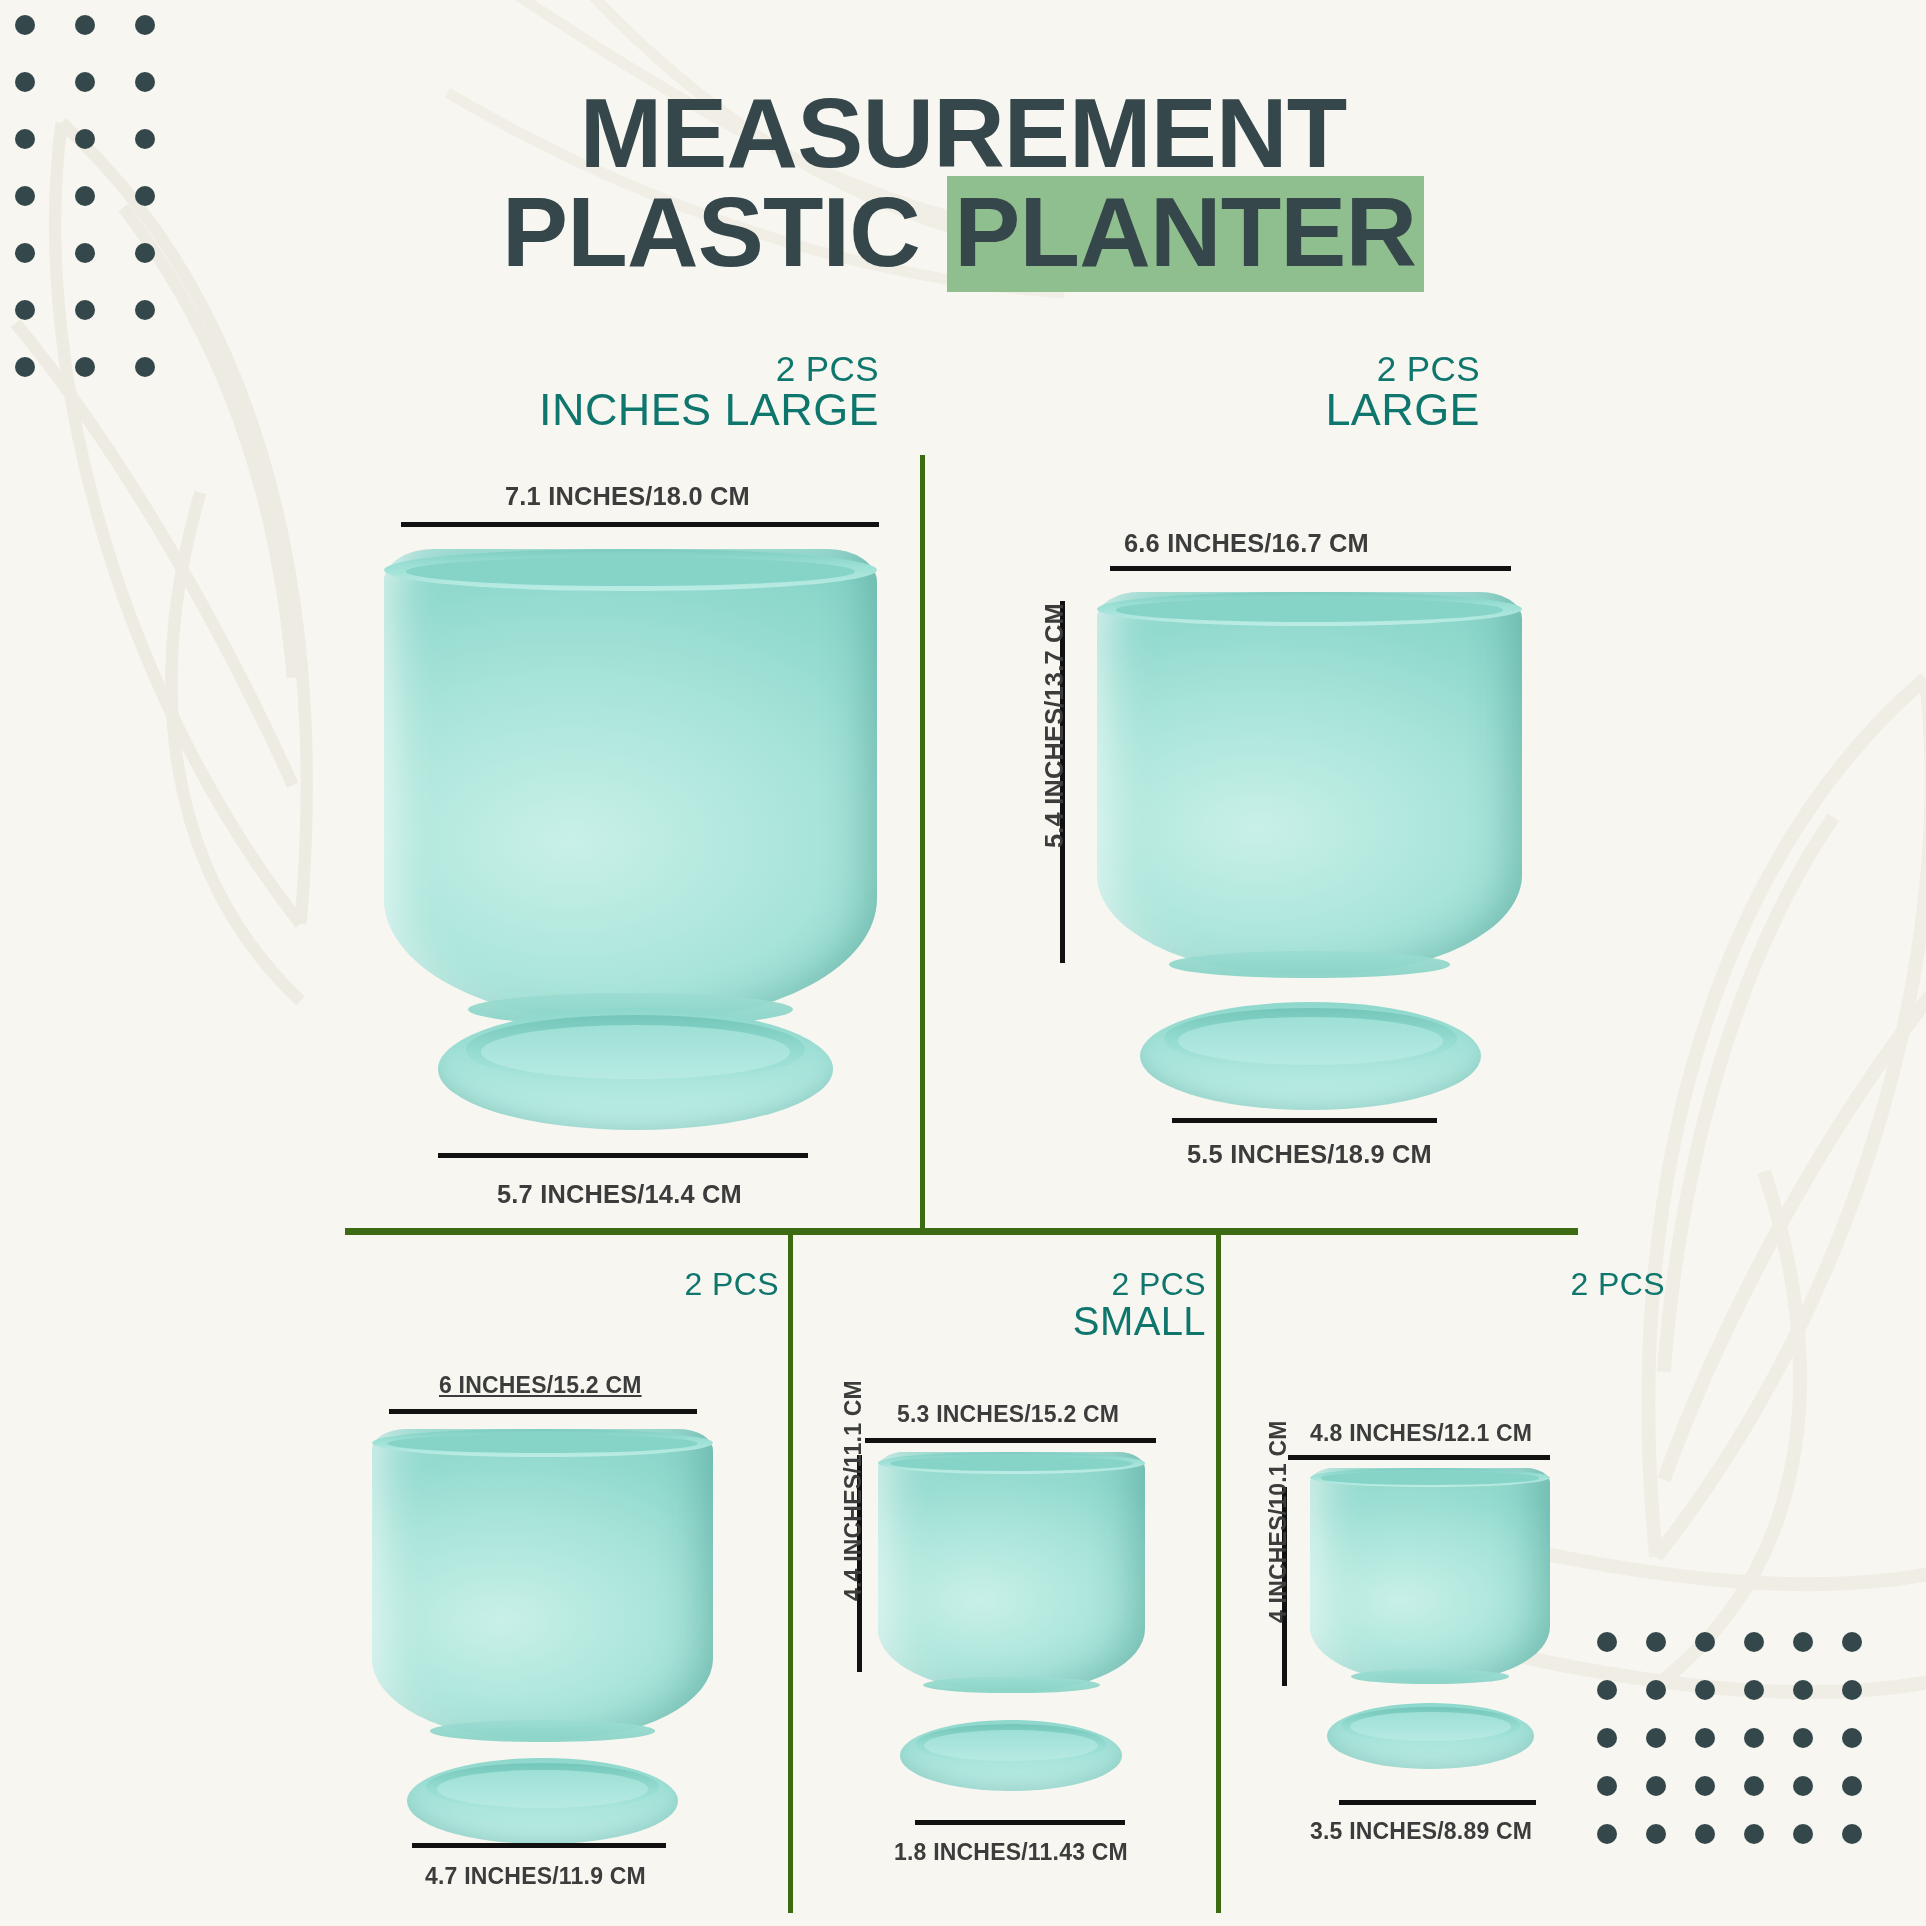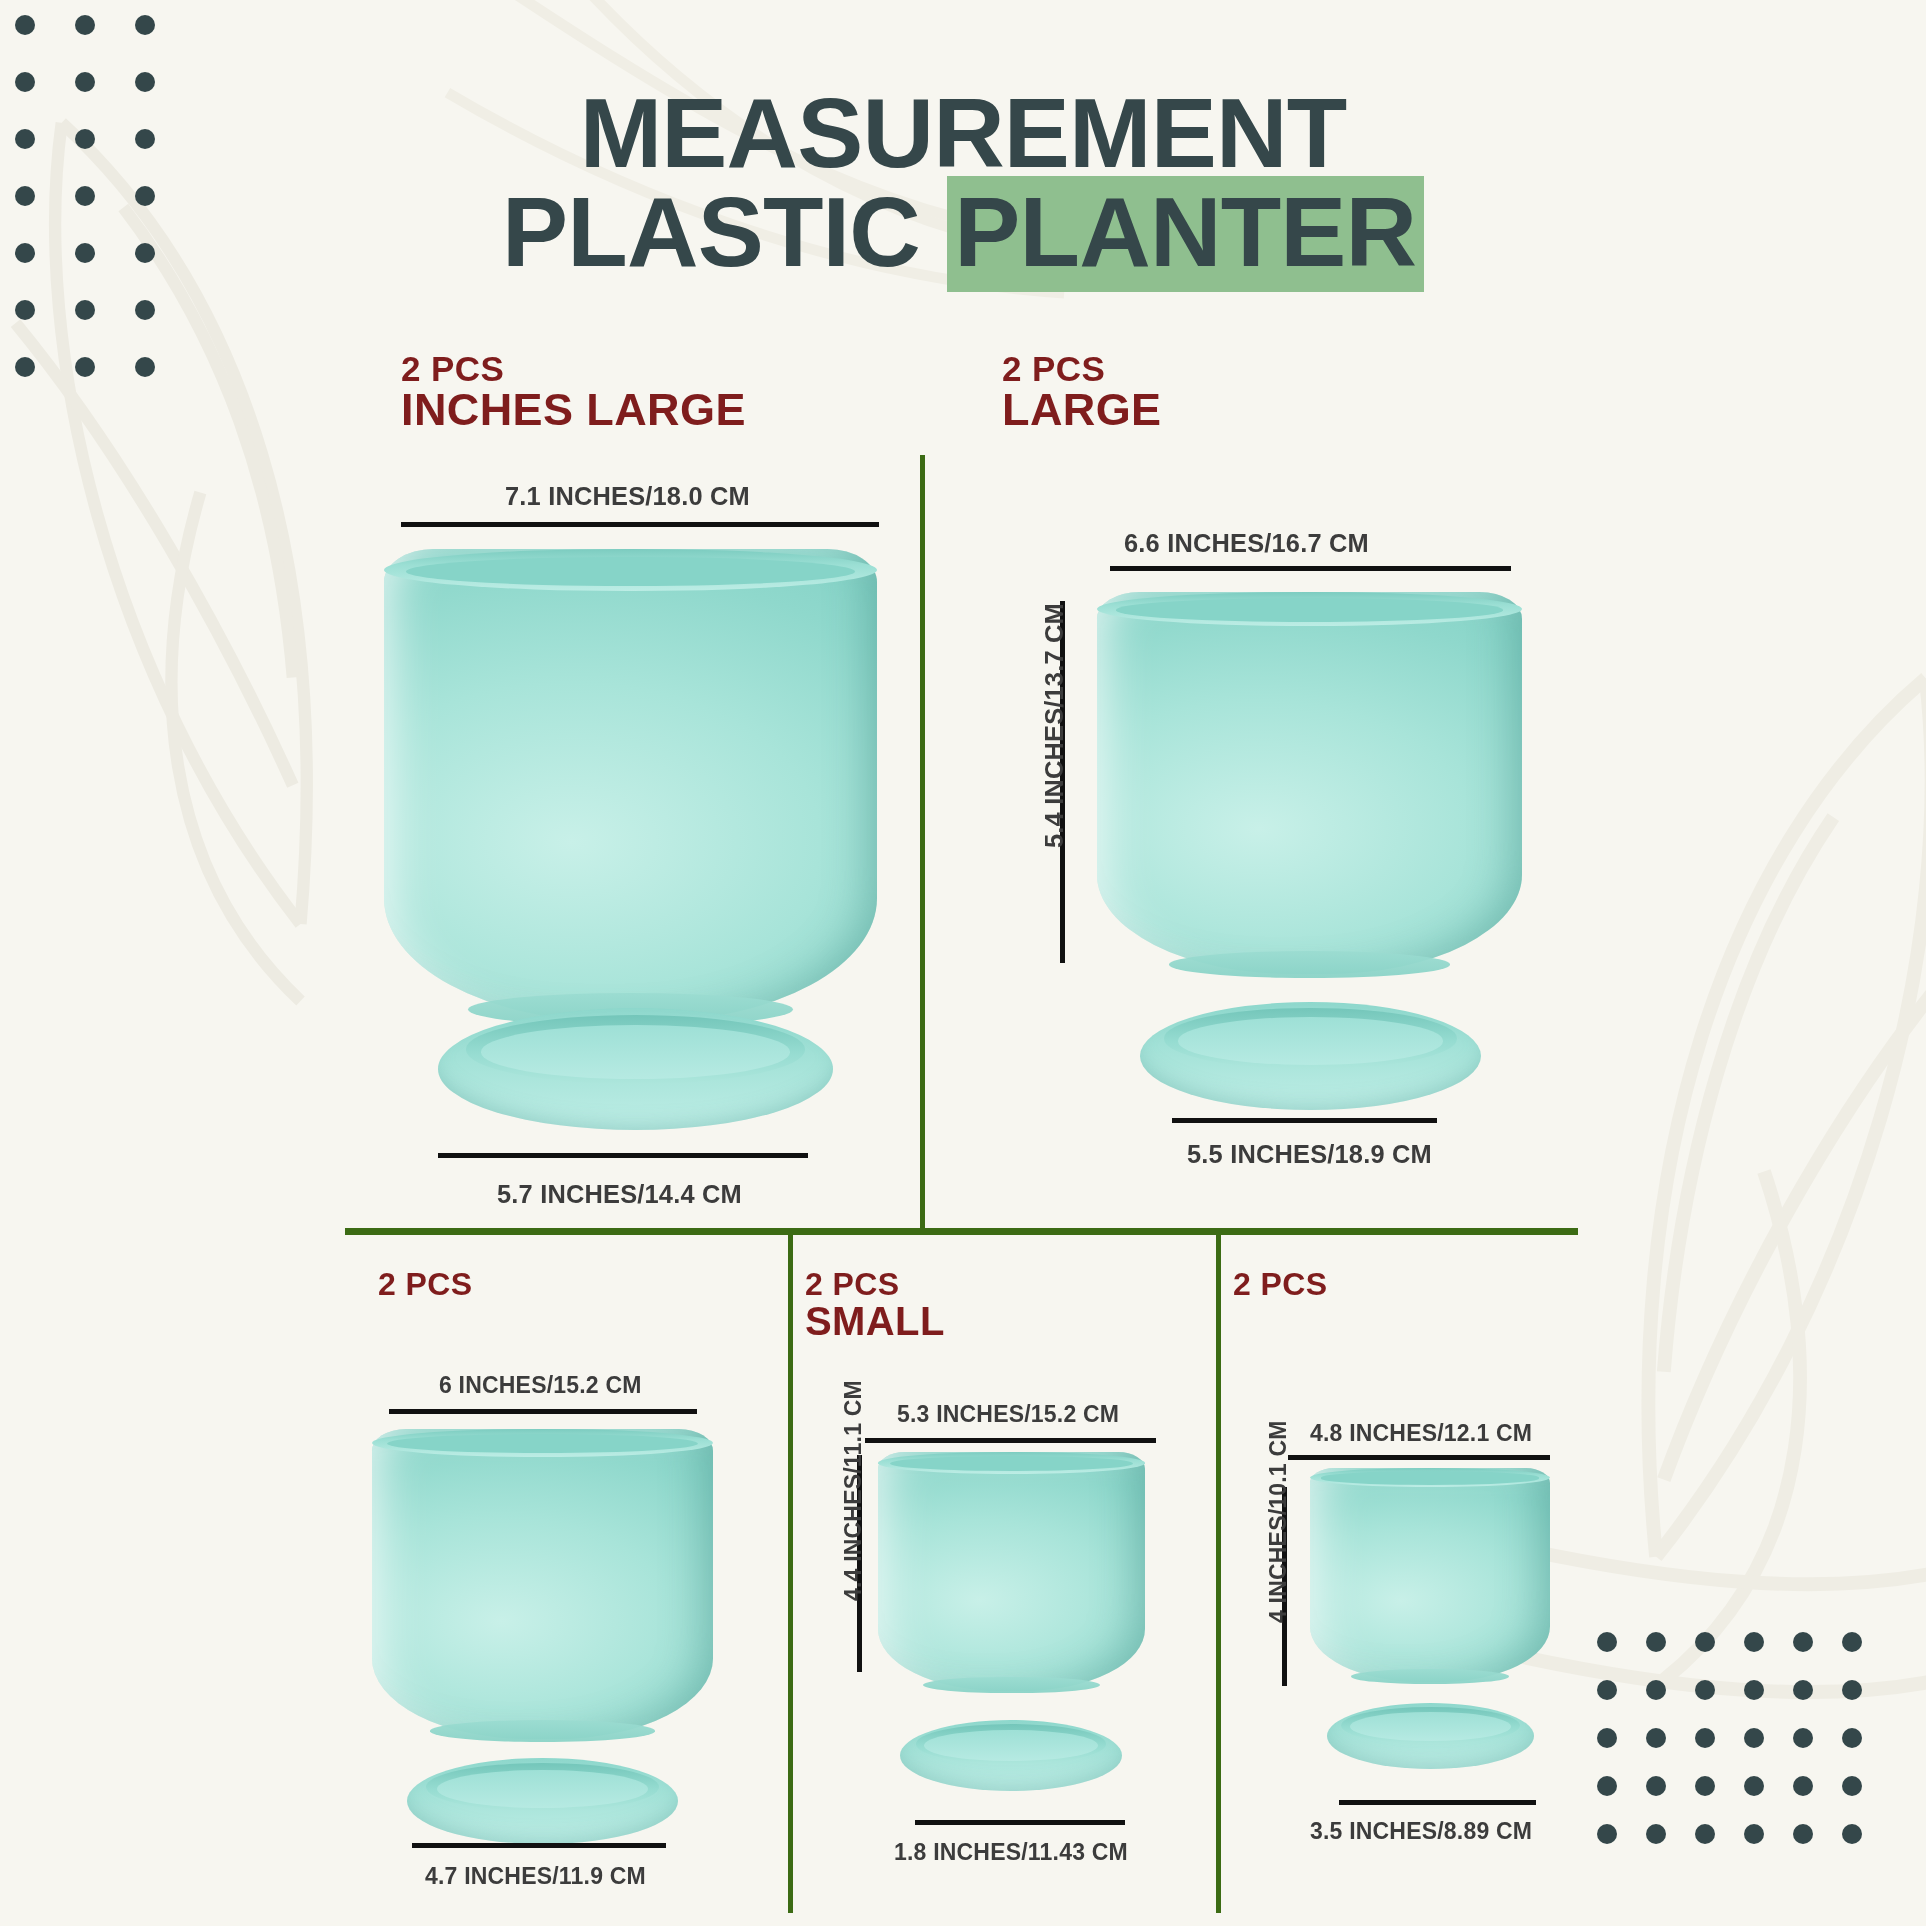--- a/index.html
+++ b/index.html
@@ -31,21 +31,21 @@
     font-stretch:condensed;
     white-space:nowrap;
   }
   #title-line1{margin-bottom:12.3px;}
   .hl{background:#8FBF8F;padding:0 7.7px 4.6px 7.7px;}
 
   
   .divider{position:absolute;background:#3C6B14;}
 
   
-  .sec-head{position:absolute;text-align:left;color:#7f1d1d;font-weight:700;line-height:1.02;}
+  .sec-head{position:absolute;text-align:right;color:#0f766e;font-weight:400;line-height:1.02;}
   .sec-pcs{font-size:35px;letter-spacing:0.4px;}
   .sec-size{font-size:45px;letter-spacing:0.4px;}
   .sec-head.small .sec-pcs{font-size:32px;}
   .sec-head.small .sec-size{font-size:40px;}
 
   
   .meas{position:absolute;color:#3C3C3C;font-weight:700;font-size:25.4px;letter-spacing:0.2px;white-space:nowrap;}
   .meas.sm{font-size:23px;}
   .meas.vert{transform-origin:0 0;}
 
@@ -249,21 +249,21 @@
     <div class="saucer-well-in"></div>
   </div>
 
   <div class="rule h" style="left:1172px;top:1118px;width:265px;"></div>
   <div class="meas" style="left:1187px;top:1140px;">5.5 INCHES/18.9 CM</div>
 
   <div class="sec-head small" style="left:378px;top:1268px;width:401px;">
     <div class="sec-pcs">2 PCS</div>
   </div>
 
-  <div class="meas sm" style="left:439px;top:1372px;">6 INCHES/15.2 CM</div>
+  <div class="meas sm" style="left:439px;top:1372px;text-decoration:underline;">6 INCHES/15.2 CM</div>
   <div class="rule h" style="left:389px;top:1409px;width:308px;"></div>
 
   <div class="planter" style="left:372px;top:1429px;width:341px;height:310px;">
     <div class="pot"></div>
     <div class="pot-rim"></div>
     <div class="pot-rim-inner"></div>
     <div class="pot-foot"></div>
   </div>
 
   <div class="saucer" style="left:407px;top:1758px;width:271px;height:86px;">

